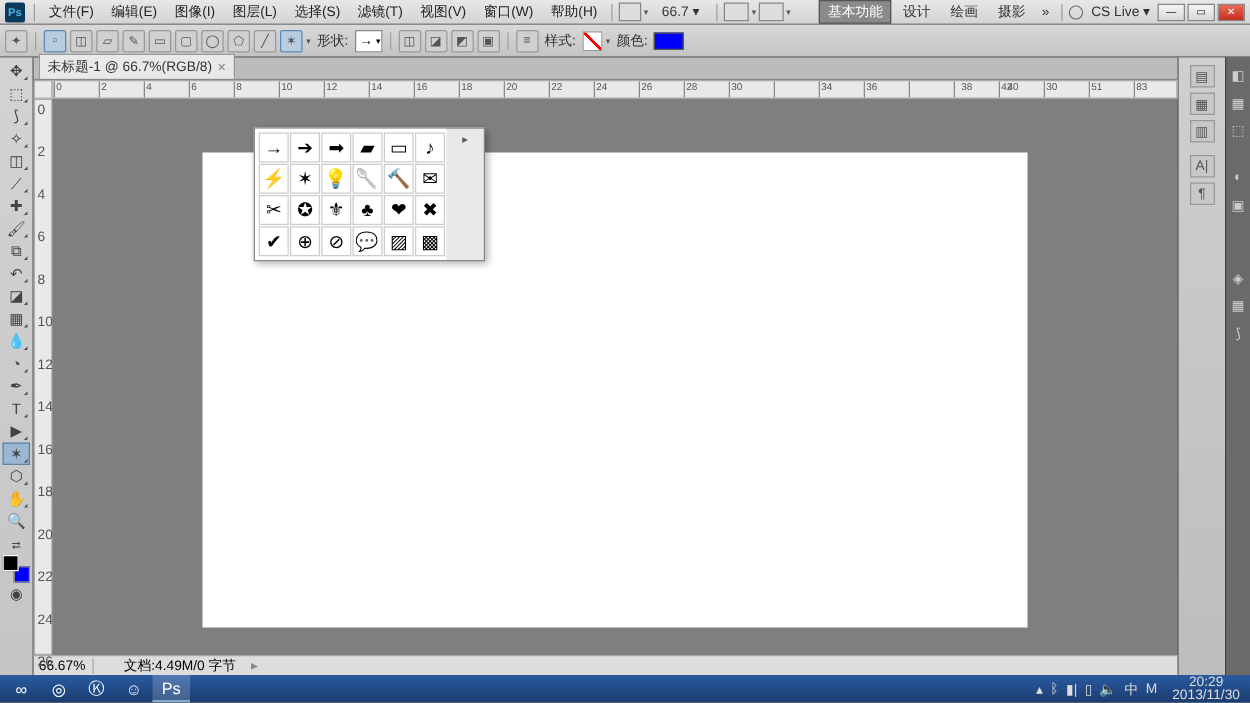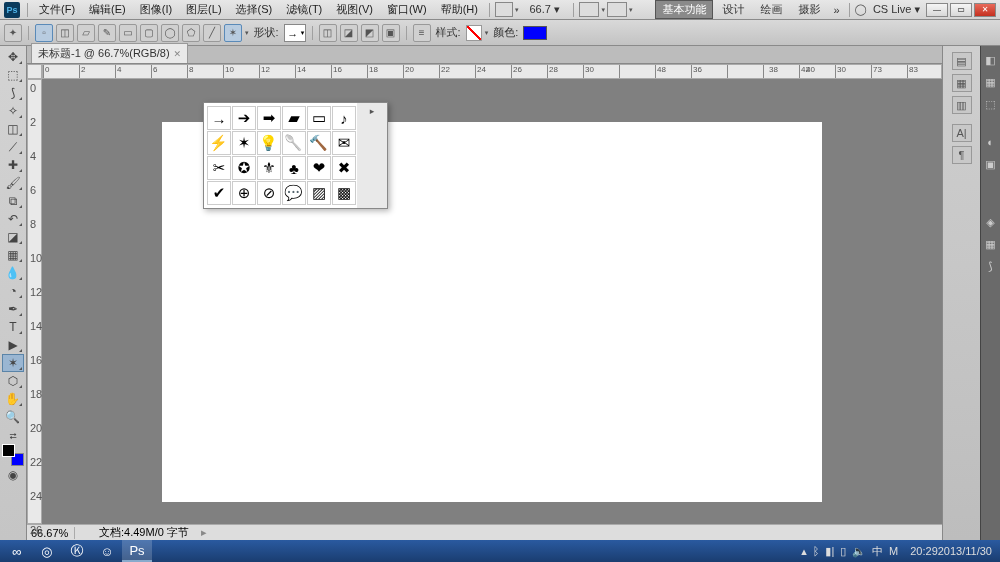--- a/index.html
+++ b/index.html
@@ -58,21 +58,21 @@
 .rp2-ico{width:16px;height:16px;display:flex;align-items:center;justify-content:center;font-size:11px;color:#ccc}
 .shape-popup{position:absolute;left:203px;top:56px;width:185px;background:#e9e9e9;border:1px solid #888;box-shadow:2px 2px 6px rgba(0,0,0,.3);z-index:100;display:flex}
 .shape-grid{width:153px;padding:3px;display:grid;grid-template-columns:repeat(6,24px);grid-auto-rows:24px;gap:1px;background:#fff}
 .shape-cell{width:24px;height:24px;border:1px solid #ccc;display:flex;align-items:center;justify-content:center;font-size:15px;color:#000}
 .shape-side{flex:1;display:flex;flex-direction:column;align-items:center;padding-top:3px;gap:4px}
 .taskbar{position:absolute;bottom:0;left:0;right:0;height:22px;background:linear-gradient(#2a5aa0,#1a3d70);display:flex;align-items:center;padding-left:2px}
 .tb-ico{width:30px;height:22px;display:flex;align-items:center;justify-content:center;font-size:13px;color:#fff}
 .tb-ico.active{background:rgba(255,255,255,.18);border-bottom:2px solid #8ac}
 .tb-spacer{flex:1}
 .tb-tray{display:flex;align-items:center;gap:6px;color:#ddd;font-size:10px;padding-right:2px}
-.tb-clock{display:flex;align-items:center;line-height:10px;font-size:9px;padding:0 6px}
+.tb-clock{display:flex;flex-direction:column;align-items:center;line-height:10px;font-size:9px;padding:0 6px}
 </style>
 </head>
 <body>
 
 <div class="menubar">
   <div class="ps-logo">Ps</div>
   <span class="sep-v"></span>
   <div class="menu-item">文件(F)</div>
   <div class="menu-item">编辑(E)</div>
   <div class="menu-item">图像(I)</div>
@@ -212,33 +212,33 @@
           <div class="tlabel" style="left: 434px;">24</div>
           <div class="tick" style="left: 432px; height: 14px;"></div>
           <div class="tlabel" style="left: 470px;">26</div>
           <div class="tick" style="left: 468px; height: 14px;"></div>
           <div class="tlabel" style="left: 506px; text-align: right;">28</div>
           <div class="tick" style="left: 504px; height: 14px;"></div>
           <div class="tlabel" style="left: 542px;">30</div>
           <div class="tick" style="left: 540px; height: 14px;"></div>
           <div class="tlabel" style="left: 578px; margin-top: 40px;">32</div>
           <div class="tick" style="left: 576px; height: 14px;"></div>
-          <div class="tlabel" style="left: 614px;">48</div>
+          <div class="tlabel" style="left: 614px;">34</div>
           <div class="tick" style="left: 612px; height: 14px;"></div>
           <div class="tlabel" style="left: 650px;">36</div>
           <div class="tick" style="left: 648px; height: 14px;"></div>
           <div class="tlabel" style="left: 726px;">38</div>
           <div class="tick" style="left: 684px; height: 14px;"></div>
           <div class="tlabel" style="left: 722px; margin-left: 41px;">40</div>
           <div class="tick" style="left: 720px; height: 14px;"></div>
           <div class="tlabel" style="left: 758px;">42</div>
           <div class="tick" style="left: 756px; height: 14px;"></div>
           <div class="tlabel" style="left: 794px;">30</div>
           <div class="tick" style="left: 792px; height: 14px;"></div>
-          <div class="tlabel" style="left: 830px;">73</div>
+          <div class="tlabel" style="left: 830px;">51</div>
           <div class="tick" style="left: 828px; height: 14px;"></div>
           <div class="tlabel" style="left: 866px;">83</div>
           <div class="tick" style="left: 864px; height: 14px;"></div>
         </div>
     </div>
     <div class="canvas-row">
       <div class="ruler-v" id="rulerV">
           <div style="position: absolute; top: 2px; left: 2px;">0</div>
           <div style="position: absolute; top: 36px; left: 2px;">2</div>
           <div style="position: absolute; top: 70px; left: 2px;">4</div>

